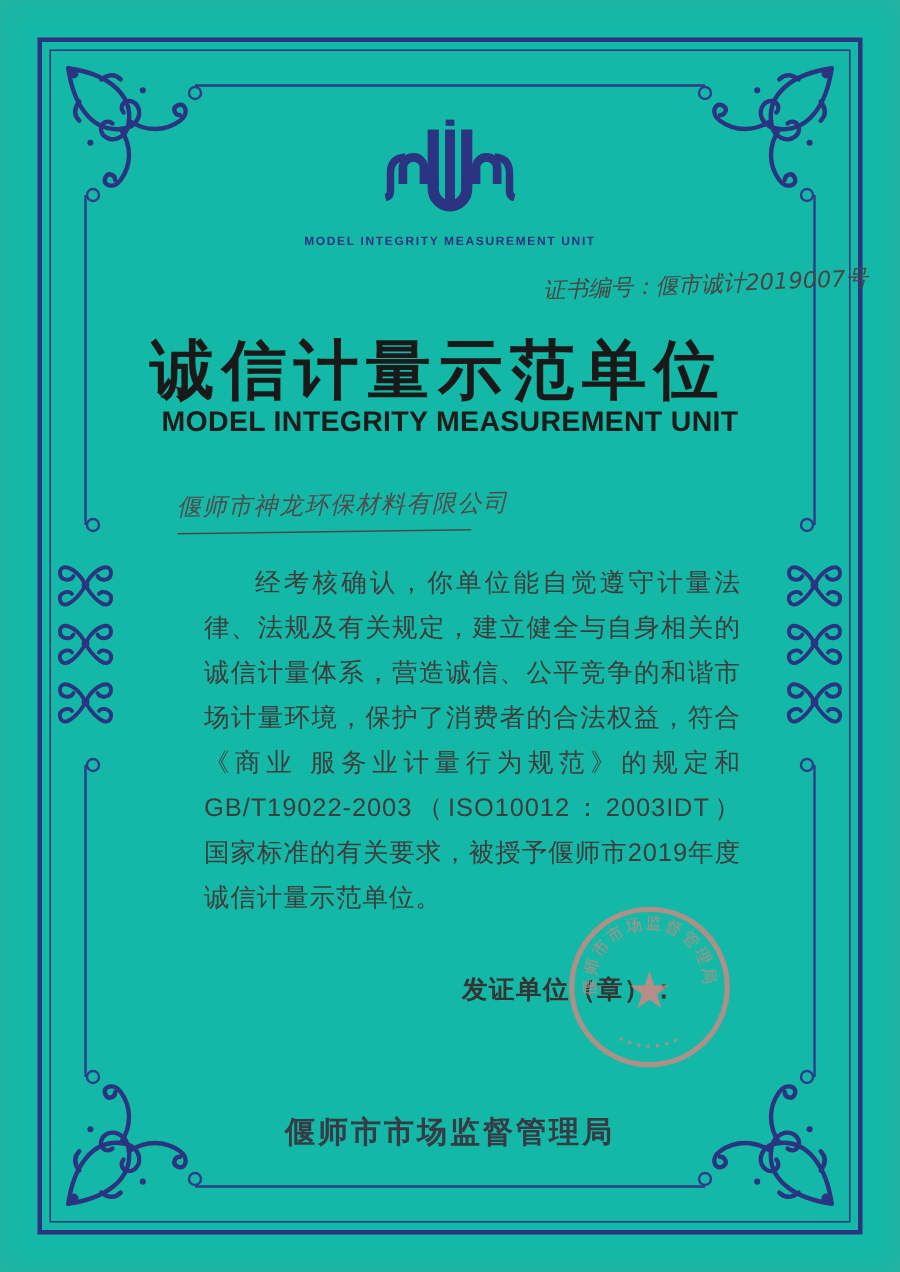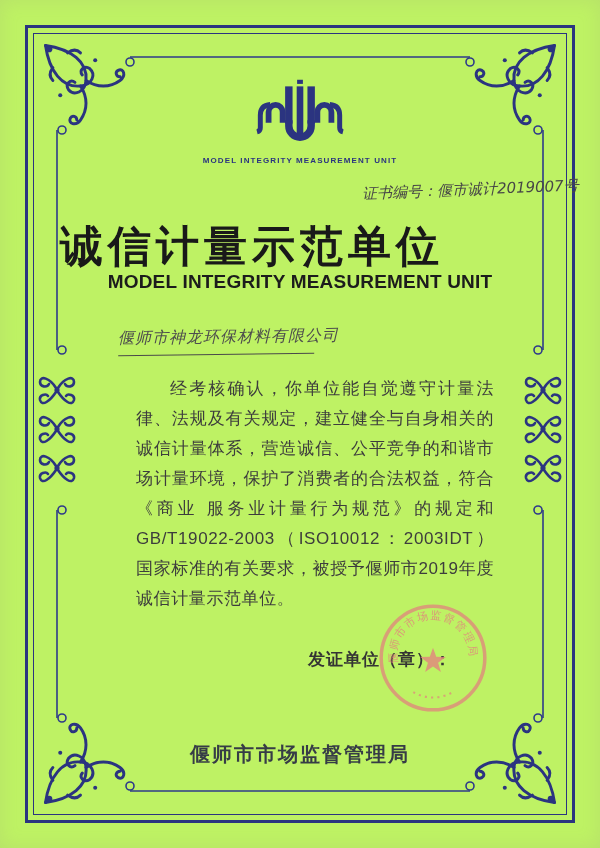--- a/index.html
+++ b/index.html
@@ -4,21 +4,21 @@
 <style>
   html,body{margin:0;padding:0;}
   body{
     width:600px;height:848px;
     background:#eceae6;
     font-family:"Liberation Sans", sans-serif;
     -webkit-font-smoothing:antialiased;
   }
   .page{
     position:relative;width:600px;height:848px;overflow:hidden;
-    background:#bef264;
+    background:#14b8a6;
     box-shadow:inset 0 0 18px rgba(150,145,130,.18);
   }
   
   .frame-outer{position:absolute;inset:25px;border:3px solid #2b3480;pointer-events:none;}
   .frame-outer2{position:absolute;inset:33px;border:1px solid #2b3480;pointer-events:none;}
   .ornaments{position:absolute;left:0;top:0;width:600px;height:848px;pointer-events:none;}
   
   .logo{position:absolute;left:238px;top:70px;width:124px;height:84px;}
   .logo-caption{
     position:absolute;left:0;top:156px;width:600px;text-align:center;
@@ -28,21 +28,21 @@
   .cert-no{
     position:absolute;left:362px;top:181px;width:190px;
     font-size:15px;color:#474747;white-space:nowrap;
     font-style:italic;transform:rotate(-2.2deg);
     font-family:"DejaVu Sans", sans-serif;
   }
   
   .title-zh{
     position:absolute;left:0;top:218px;width:504px;text-align:center;
     font-family:"DejaVu Serif", serif;font-weight:bold;
-    font-size:43px;letter-spacing:5px;color:#191919;white-space:nowrap;
+    font-size:43px;letter-spacing:5px;color:#191919;white-space:nowrap;padding-left:40px;
   }
   .title-en{
     position:absolute;left:0;top:271px;width:600px;text-align:center;
     font-weight:bold;font-size:19px;letter-spacing:0.2px;color:#1c1c1c;white-space:nowrap;
   }
   
   .company{
     position:absolute;left:118px;top:327px;width:196px;height:27px;
     border-bottom:1.5px solid #4a4a4a;
     font-size:16px;color:#4d4d4d;font-style:italic;

